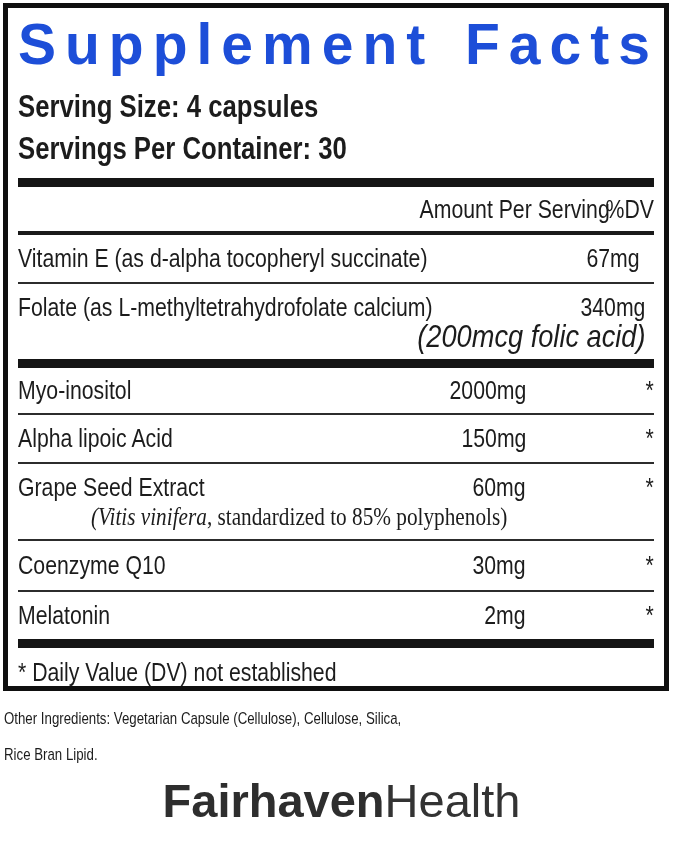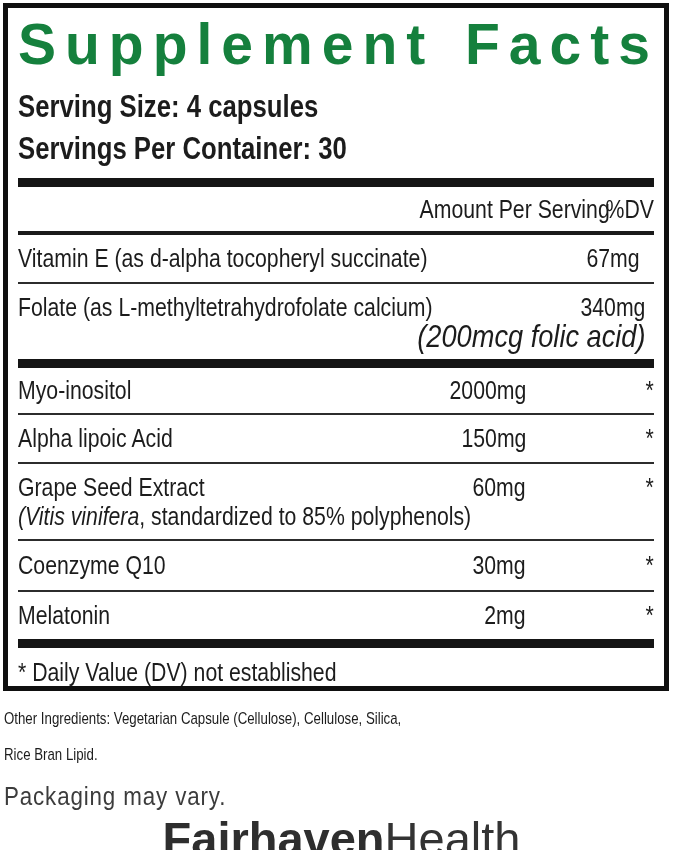--- a/index.html
+++ b/index.html
@@ -12,41 +12,41 @@
     margin:3px 7px 0 3px;
     width:666px; height:688px;
     border:5px solid #0f0f0f;
     background:#fff;
     padding:0 10px;
     overflow:hidden;
   }
   .title {
     margin-top:4px;
     font-size:57px; font-weight:bold; letter-spacing:9px; word-spacing:6px;
-    line-height:64px; white-space:nowrap; color:#15803d;
+    line-height:64px; white-space:nowrap; color:#1d4ed8;
   }
   .serv { font-size:31px; font-weight:bold; line-height:42px; white-space:nowrap; }
   .serv-wrap { margin-top:10px; }
 
   .bar   { height:9px; background:#151515; }
   .hrmed { height:4px; background:#1a1a1a; }
   .hr    { height:2px; background:#2c2c2c; }
   .bar-top { margin-top:8px; }
 
   .row {
     display:grid;
     grid-template-columns:1fr 140px 128px;
     align-items:baseline;
   }
   .cell { white-space:nowrap; font-size:25px; line-height:29px; }
   .name { text-align:left; }
   .amt  { text-align:right; }
   .dv   { text-align:right;margin-left:35px; }
   .note-amt  { grid-column:1 / 3; text-align:right; white-space:nowrap; font-size:32px; line-height:29px;font-style:italic; }
-  .note-name { grid-column:1 / 4; text-align:left;  white-space:nowrap; font-size:25px; line-height:29px; }
+  .note-name { grid-column:1 / 4; text-align:center;  white-space:nowrap; font-size:25px; line-height:29px;font-family:Liberation Serif, serif; }
 
   
   .cx  { display:inline-block; transform:scaleX(.85); transform-origin:0 50%; }
   .cxr { display:inline-block; transform:scaleX(.85); transform-origin:100% 50%; }
   .cxb { display:inline-block; transform:scaleX(.83); transform-origin:0 50%; }
 
   .hdr      { padding:8px 0 7px 0; }
   .r-pad    { padding:9px 0; }
   .r-pad2   { padding:9px 0 8px 0; }
   .r-small  { padding:8px 0; }
@@ -140,17 +140,16 @@
 
     <div class="bar"></div>
 
     <div class="footnote"><span class="cx">* Daily Value (DV) not established</span></div>
 
   </div>
 
   <div class="footer">
     <div class="oi-line"><span class="cxf">Other Ingredients: Vegetarian Capsule (Cellulose), Cellulose, Silica,</span></div>
     <div class="oi-line"><span class="cxf">Rice Bran Lipid.</span></div>
-    <div class="packaging"><span class="cxp">Packaging may vary.</span></div>
     <div class="logo"><span class="b">Fairhaven</span><span class="l">Health</span></div>
   </div>
 
 </div>
 
 </body></html>

